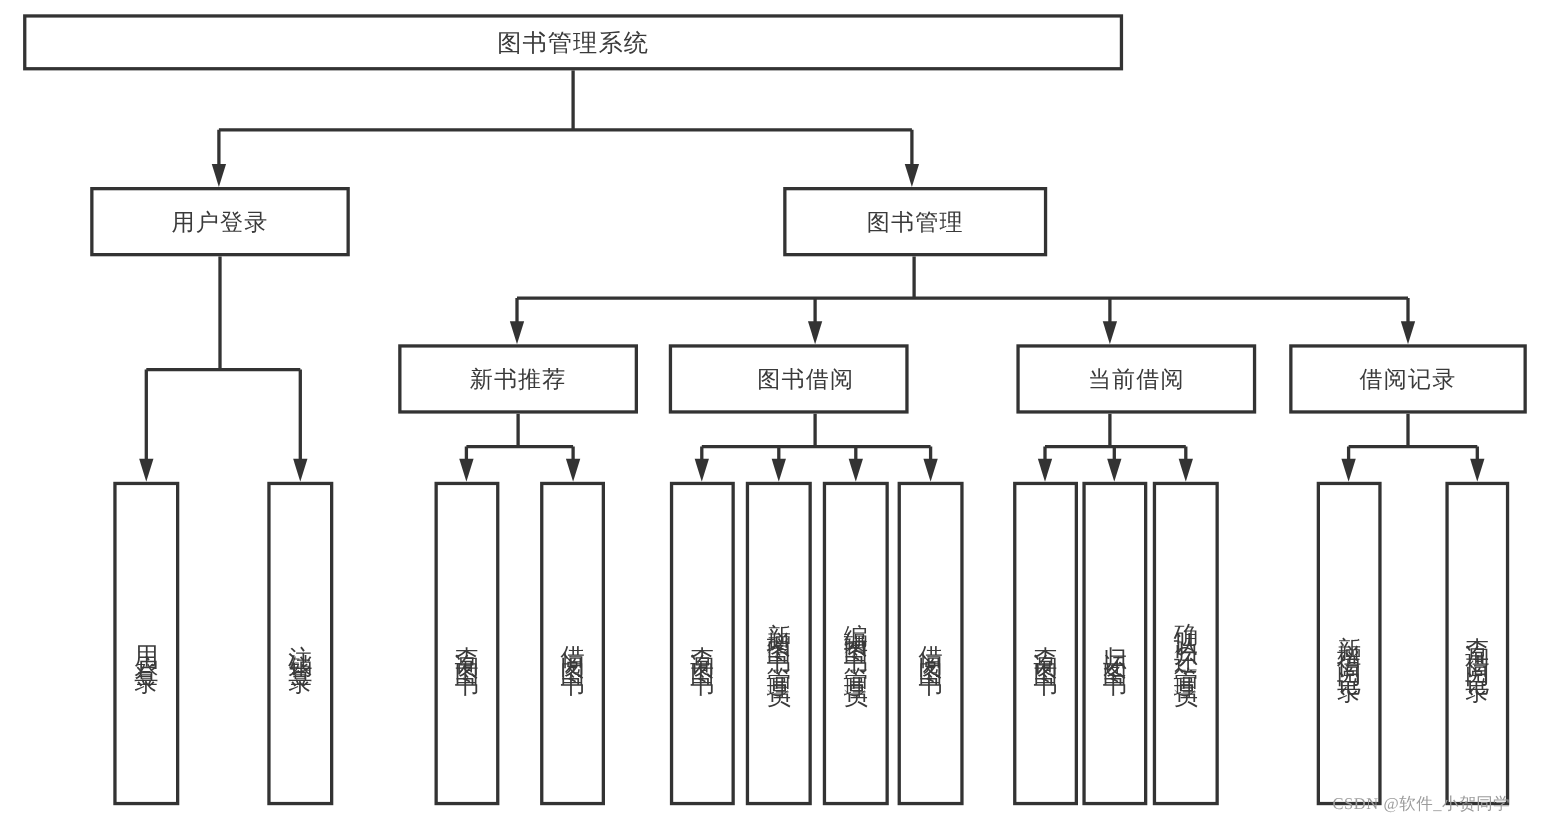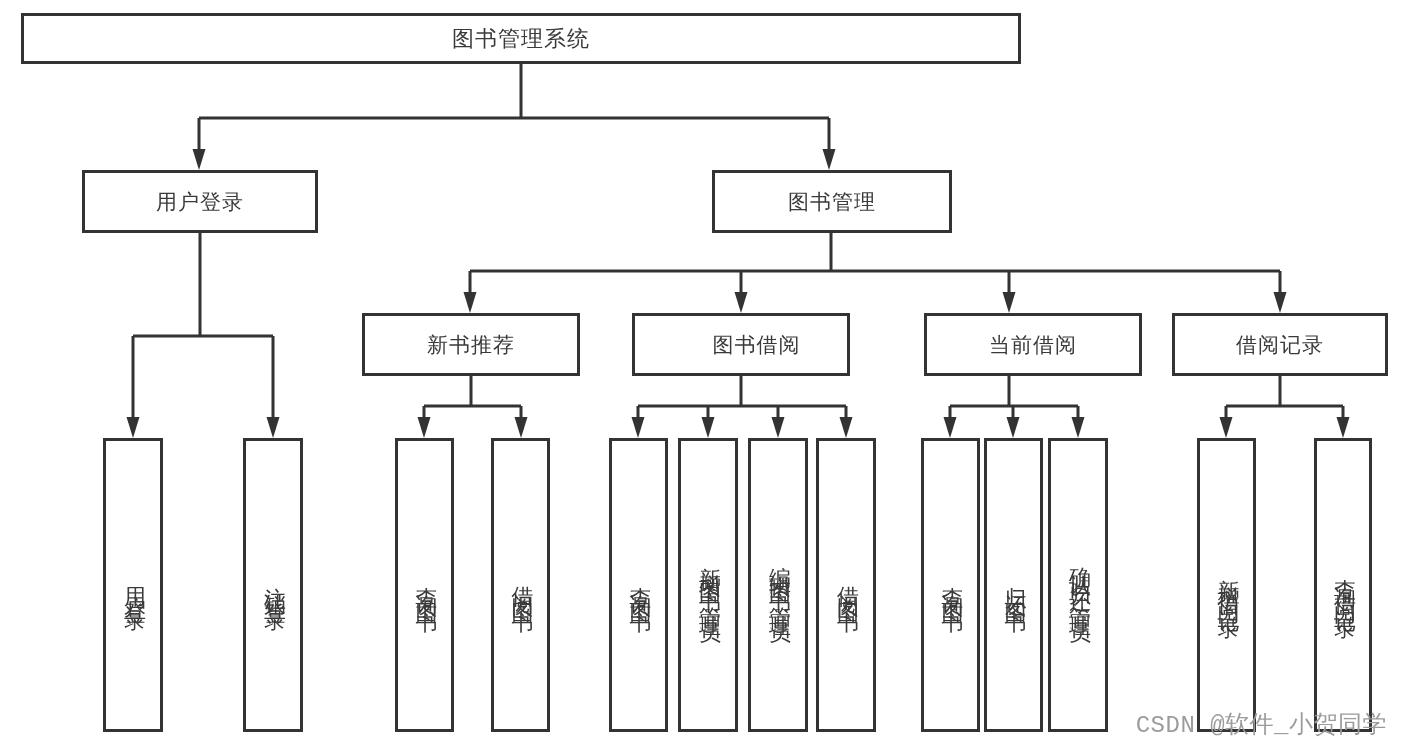--- a/index.html
+++ b/index.html
@@ -7,21 +7,21 @@
     --text:#3a3a3a;
     --wm:#9c9c9c;
     --bg:#ffffff;
   }
   html,body{margin:0;padding:0;background:var(--bg);}
   #canvas{
     position:relative;
     width:1394px;height:747px;
     background:var(--bg);
     overflow:hidden;
-    font-family:Liberation Mono, monospace;
+    font-family:Liberation Serif, serif;
     color:var(--text);
   }
   #connectors{position:absolute;left:0;top:0;width:1405px;height:747px;}
   .node{
     position:absolute;
     box-sizing:border-box;
     border:3px solid var(--line);
     background:#ffffff;
     display:flex;align-items:center;justify-content:center;
   }
@@ -33,22 +33,22 @@
   .vtext{
     writing-mode:vertical-lr;
     text-orientation:mixed;
     font-size:22px;
     letter-spacing:8px;
     line-height:1;
     white-space:nowrap;
   }
   #watermark{
     position:absolute;
-    right:7px;bottom:7px;
-    font-size:24px;
+    right:21px;bottom:7px;
+    font-size:15px;
     color:var(--wm);
     z-index:20;
     letter-spacing:0.5px;
     white-space:nowrap;
     margin-top:48px;
   }
   .stroke{stroke:var(--line);stroke-width:3;fill:none;}
   .arrow{fill:var(--line);stroke:none;}
 </style>
 </head>
@@ -99,21 +99,21 @@
   <div class="node hnode lvl2" style="left:82px;width:236px;">
     <span>用户登录</span>
   </div>
   <div class="node hnode lvl3" style="left:362px;width:218px;">
     <span>新书推荐</span>
   </div>
 
   <div class="node hnode lvl2" style="left:712px;width:240px;">
     <span>图书管理</span>
   </div>
-  <div class="node hnode lvl3" style="left:632px;width:218px;padding-left:31px;">
+  <div class="node hnode lvl3" style="left:608px;width:218px;padding-left:31px;">
     <span>图书借阅</span>
   </div>
   <div class="node hnode lvl3" style="left:924px;width:218px;">
     <span>当前借阅</span>
   </div>
   <div class="node hnode lvl3" style="left:1172px;width:216px;">
     <span>借阅记录</span>
   </div>
 
   <div class="node leaf" style="left:103px;width:60px;">

